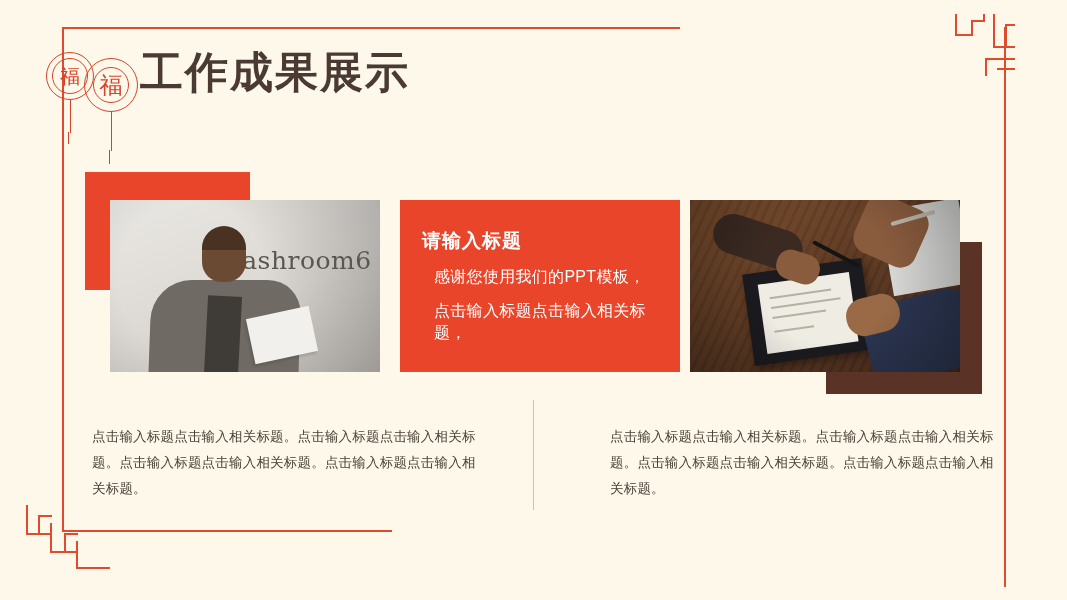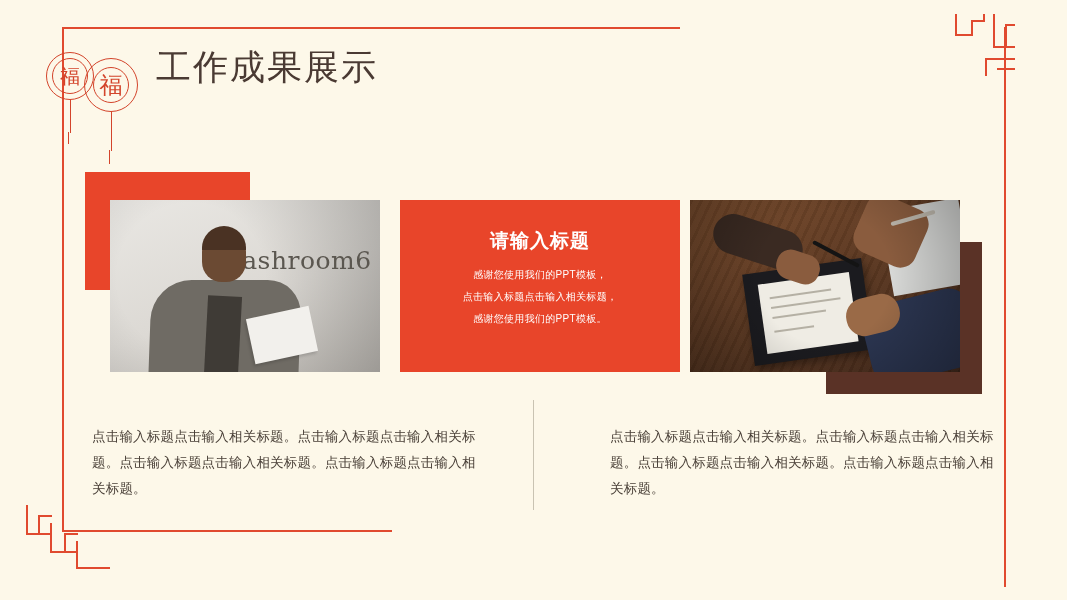--- a/index.html
+++ b/index.html
@@ -75,24 +75,24 @@
     left: 50%;
     width: 1px;
     height: 34px;
     background: #d3442b;
   }
   .lantern-b::after { height: 40px; }
   .tassel { position: absolute; background: #d3442b; width: 1px; }
 
   .page-title {
     position: absolute;
-    left: 156px;
+    left: 140px;
     top: 44px;
-    font-size: 35px;
-    font-weight: normal;
+    font-size: 43px;
+    font-weight: bold;
     color: #4a3a33;
     letter-spacing: 2px;
     font-family: "DejaVu Sans", "Liberation Sans", sans-serif;
   }
 
   
   .red-square {
     position: absolute;
     left: 85px;
     top: 172px;
@@ -216,31 +216,30 @@
   .red-card {
     position: absolute;
     left: 400px;
     top: 200px;
     width: 280px;
     height: 172px;
     background: #e8452a;
     color: #ffffff;
     box-sizing: border-box;
     padding: 28px 22px 0 22px;
-    text-align: center;
   }
   .red-card h3 {
     margin: 0 0 10px 0;
     font-size: 19px;
     font-weight: bold;
     letter-spacing: 1px;
   }
   .red-card p {
-    margin: 0;
-    font-size: 10px;
+    margin: 12px;
+    font-size: 16px;
     line-height: 22px;
     letter-spacing: .3px;
   }
 
   
   .divider {
     position: absolute;
     left: 533px;
     top: 400px;
     width: 1px;
@@ -321,21 +320,20 @@
     <div class="pl-shirt"></div>
     <div class="pl-head"></div>
     <div class="pl-head-top"></div>
     <div class="pl-paper"></div>
   </div>
 
   <div class="red-card">
     <h3>请输入标题</h3>
     <p>感谢您使用我们的PPT模板，</p>
     <p>点击输入标题点击输入相关标题，</p>
-    <p>感谢您使用我们的PPT模板。</p>
   </div>
 
   <div class="photo photo-right">
     <div class="pr-table"></div>
     <div class="pr-grain"></div>
     <div class="pr-shirt"></div>
     <div class="pr-arm2"></div>
     <div class="pr-arm-l"></div>
     <div class="pr-folder">
       <div class="pr-sheet">

